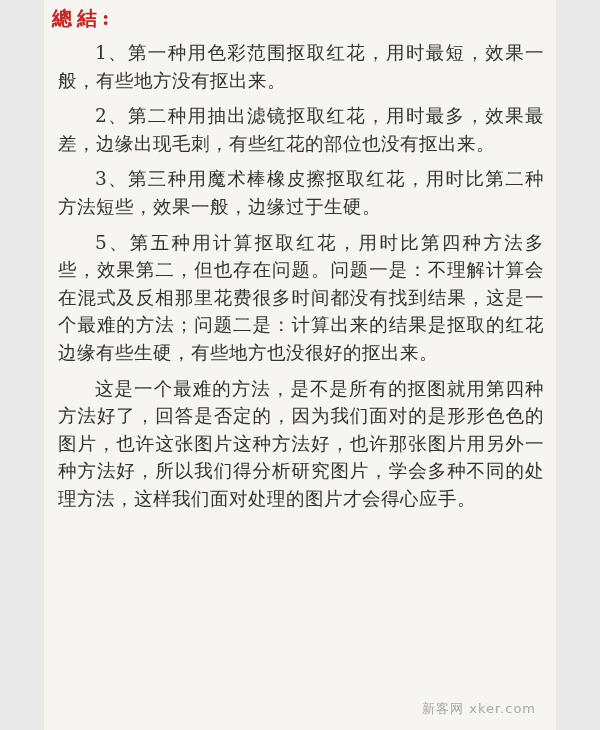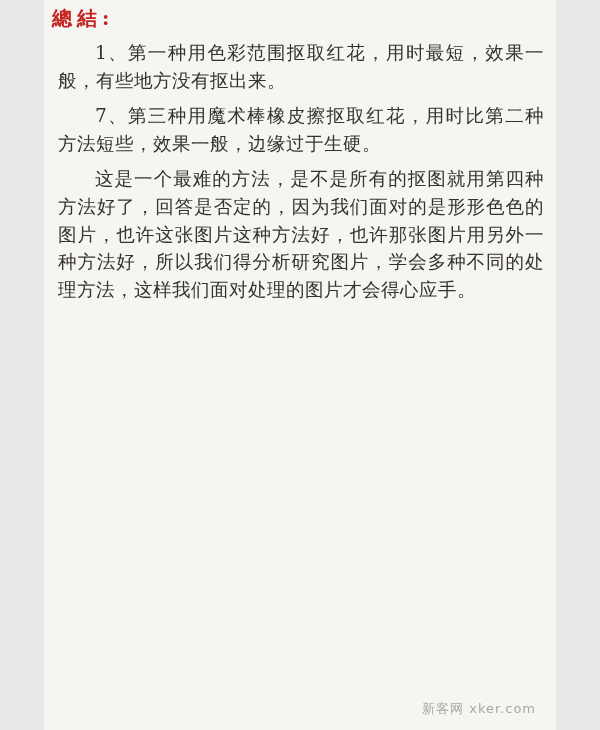--- a/index.html
+++ b/index.html
@@ -51,19 +51,21 @@
 </style>
 </head>
 <body>
 
 <div class="page">
 
   <h1 class="doc-title">總結:</h1>
 
   <div class="doc-body">
     <p>1、第一种用色彩范围抠取红花，用时最短，效果一般，有些地方没有抠出来。</p>
-    <p>7、第三种用魔术棒橡皮擦抠取红花，用时比第二种方法短些，效果一般，边缘过于生硬。</p>
+    <p>2、第二种用抽出滤镜抠取红花，用时最多，效果最差，边缘出现毛刺，有些红花的部位也没有抠出来。</p>
+    <p>3、第三种用魔术棒橡皮擦抠取红花，用时比第二种方法短些，效果一般，边缘过于生硬。</p>
+    <p>5、第五种用计算抠取红花，用时比第四种方法多些，效果第二，但也存在问题。问题一是：不理解计算会在混式及反相那里花费很多时间都没有找到结果，这是一个最难的方法；问题二是：计算出来的结果是抠取的红花边缘有些生硬，有些地方也没很好的抠出来。</p>
     <p>这是一个最难的方法，是不是所有的抠图就用第四种方法好了，回答是否定的，因为我们面对的是形形色色的图片，也许这张图片这种方法好，也许那张图片用另外一种方法好，所以我们得分析研究图片，学会多种不同的处理方法，这样我们面对处理的图片才会得心应手。</p>
   </div>
 
   <div class="watermark">新客网 xker.com</div>
 
 </div>
 
 </body></html>

